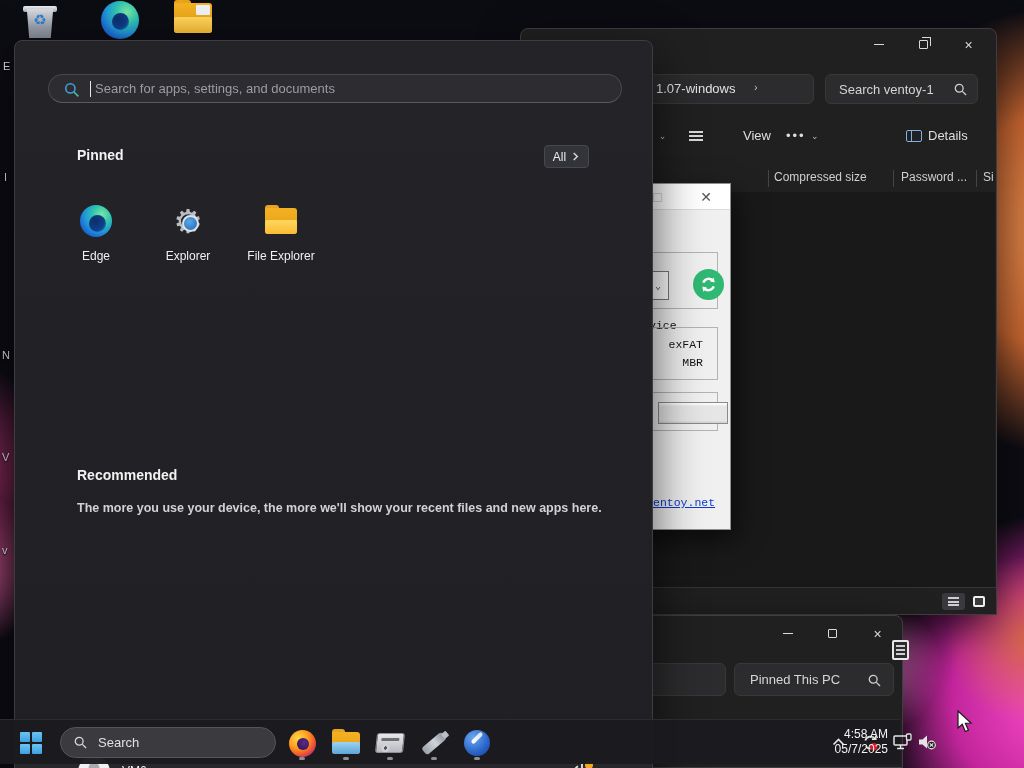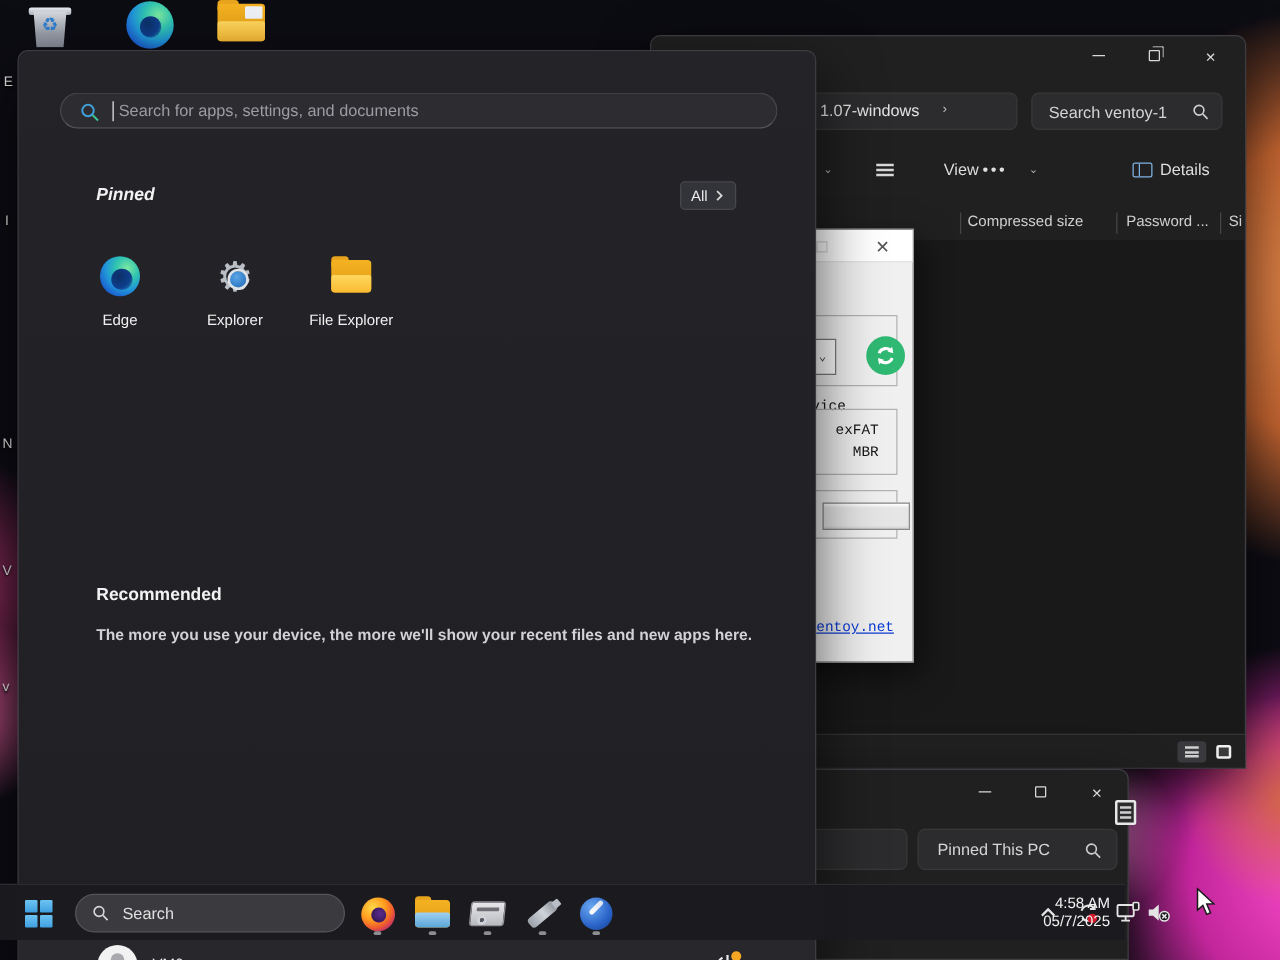--- a/index.html
+++ b/index.html
@@ -127,21 +127,21 @@
   .sm-rec-text { position:absolute; left:62px; top:460px; font-size:12.5px; color:#d2d2d6;font-weight:bold; }
   .sm-bottom { position:absolute; left:0; bottom:0; width:100%; height:64px; background:#27272c;
     border-top:1px solid #343438; border-radius:0 0 8px 8px; }
   .sm-avatar { position:absolute; left:63px; top:16px; width:32px; height:32px; border-radius:50%; background:#f2f2f2; overflow:hidden; }
   .sm-user { position:absolute; left:107px; top:24px; font-size:12px; color:#f0f0f0; }
   .sm-power { position:absolute; left:549px; top:14px; width:36px; height:36px; border-radius:4px;
     display:flex; align-items:center; justify-content:center; }
   .power-dot { position:absolute; right:7px; top:7px; width:8px; height:8px; border-radius:50%; background:#f5a623; }
 
   
-  .taskbar { position:absolute; left:0; bottom:16px; width:900px; height:45px; background:rgba(27,27,31,.97);
+  .taskbar { position:absolute; left:0; bottom:4px; width:900px; height:45px; background:rgba(27,27,31,.97);
     border-top:1px solid #2b2b30; z-index:6; }
   .tb-start { position:absolute; left:13px; top:5px; width:36px; height:36px; border-radius:4px;
     display:flex; align-items:center; justify-content:center; }
   .winlogo { width:22px; height:22px; display:grid; grid-template-columns:10px 10px; grid-template-rows:10px 10px; gap:2px; }
   .winlogo span { background:linear-gradient(180deg,#6cc4f2,#3f9fe0); border-radius:1px; }
   .tb-search { position:absolute; left:60px; top:7px; width:216px; height:31px; border-radius:16px;
     background:#3a3a3f; border:1px solid #54545a; display:flex; align-items:center; gap:11px; padding-left:13px;
     color:#e0e0e0; font-size:13px; }
   .tb-app { position:absolute; top:5px; width:36px; height:36px; display:flex; align-items:center; justify-content:center; }
   .tb-ind { position:absolute; bottom:1px; left:50%; margin-left:-3px; width:6px; height:3px; border-radius:2px; background:#8d8d92; }
@@ -213,21 +213,21 @@
       <svg class="mag" style="position:absolute; right:10px; top:8px;" viewBox="0 0 14 14">
         <circle cx="5.6" cy="5.6" r="4.2" fill="none" stroke="#cfcfcf" stroke-width="1.4"></circle>
         <line x1="9" y1="9" x2="13" y2="13" stroke="#cfcfcf" stroke-width="1.4"></line>
       </svg>
     </div>
     <div class="w1-toolbar">
       <div class="tb-item" style="left:128px;">
         <span>t</span>
           <span class="chev-s">⌄</span>
       </div>
-      <div class="tb-item" style="left:180px;gap:40px;">
+      <div class="tb-item" style="left:168px;gap:40px;">
         <span class="lines-ic"></span>
         <span>View</span>
           <span class="chev-s">⌄</span>
       </div>
       <div class="tb-item" style="left:265px; letter-spacing:2px;">
         <span>•••</span>
       </div>
       <div class="tb-item" style="left:385px;">
         <span class="details-ic"></span>
         <span>Details</span>
@@ -302,21 +302,21 @@
   <div class="startmenu">
     <div class="sm-search">
       <svg class="sm-search-ic" width="16" height="16" viewBox="0 0 16 16">
         <circle cx="6.4" cy="6.4" r="4.6" fill="none" stroke="#3f9fd8" stroke-width="1.6"></circle>
         <line x1="10" y1="10" x2="14.4" y2="14.4" stroke="#3fc49a" stroke-width="1.6"></line>
       </svg>
       <span class="sm-caret"></span>
       <span class="sm-ph">Search for apps, settings, and documents</span>
     </div>
 
-    <span class="sm-sec-label" style="left:62px; top:106px;font-style:italic;">Pinned</span>
+    <span class="sm-sec-label" style="left:62px; top:106px;">Pinned</span>
     <div class="sm-all">
       <span>All</span>
       <svg width="9" height="9" viewBox="0 0 10 10">
         <polyline points="3,1 7,5 3,9" fill="none" stroke="#d8d8d8" stroke-width="1.6"></polyline>
       </svg>
     </div>
 
     <div class="sm-tile" style="left:33px;">
       <span class="sm-tile-icon">
           <span class="edge-ball" style="width:32px;height:32px;"></span>

